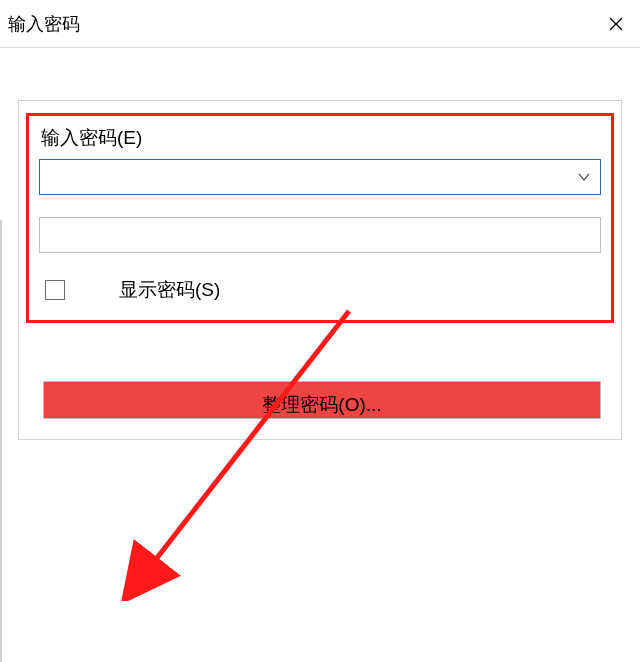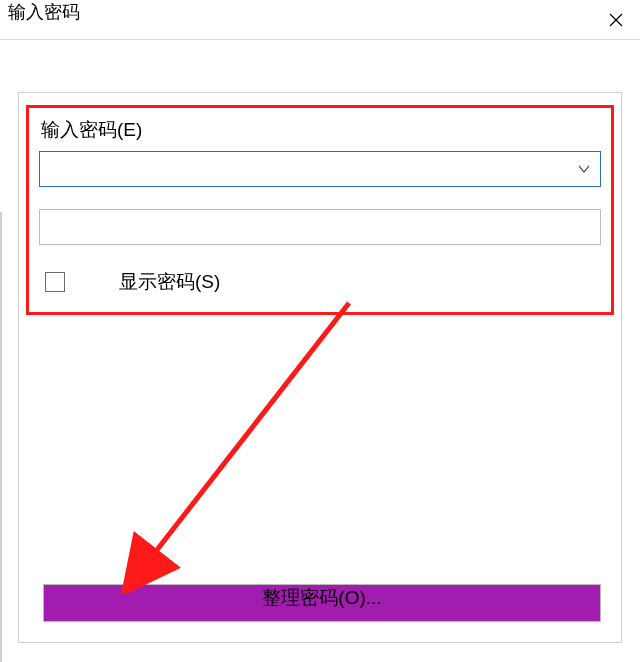--- a/index.html
+++ b/index.html
@@ -6,22 +6,23 @@
   html, body {
     margin: 0; padding: 0;
     width: 640px; height: 662px;
     font-family: "Microsoft YaHei", "SimSun", Arial, sans-serif;
     font-size: 18px;
     background: #fff;
     color: #000;
     overflow: hidden;
   }
   .titlebar {
-    height: 40px;
+    height: 48px;
     display: flex;
+    align-items: center;
     padding: 0 4px 0 8px;
     border-bottom: 1px solid #d9d9d9;
   }
   .titlebar .title {
     flex: 1;
     font-size: 18px;
   }
   .titlebar .close {
     width: 40px; height: 40px;
     display: flex; align-items: center; justify-content: center;
@@ -36,21 +37,21 @@
   .subtitle {
     text-align: center;
     font-size: 20px;
     padding: 36px 0 14px 0;
   }
   .group {
     margin: 52px 18px 0 18px;
     border: 1px solid #d0d0d0;
     padding: 24px 20px 60px 20px;
     position: relative;
-    height: 551px;
+    height: 340px;
   }
   .highlight {
     position: absolute;
     left: 7px; right: 7px;
     top: 12px;
     height: 210px;
     border: 3px solid #ff1a1a;
     pointer-events: none;
   }
   .field-label {
@@ -101,23 +102,23 @@
     width: 20px; height: 20px;
     border: 1.5px solid #6b6b6b;
     margin-right: 10px;
     background: #fff;
   }
   .organize-btn {
     position: absolute;
     left: 24px; right: 20px;
     bottom: 20px;
     height: 38px;
-    background: #a21caf;
+    background: #ef4444;
     border: 1px solid #b9b9b9;
-    display: flex; align-items: flex-start; justify-content: center;
+    display: flex; align-items: flex-end; justify-content: center;
     font-size: 19px;
   }
   .arrow-svg {
     position: absolute;
     pointer-events: none;
   }
   .left-edge {
     position: absolute;
     left: 0; top: 120px;
     width: 2px; height: 480px;

